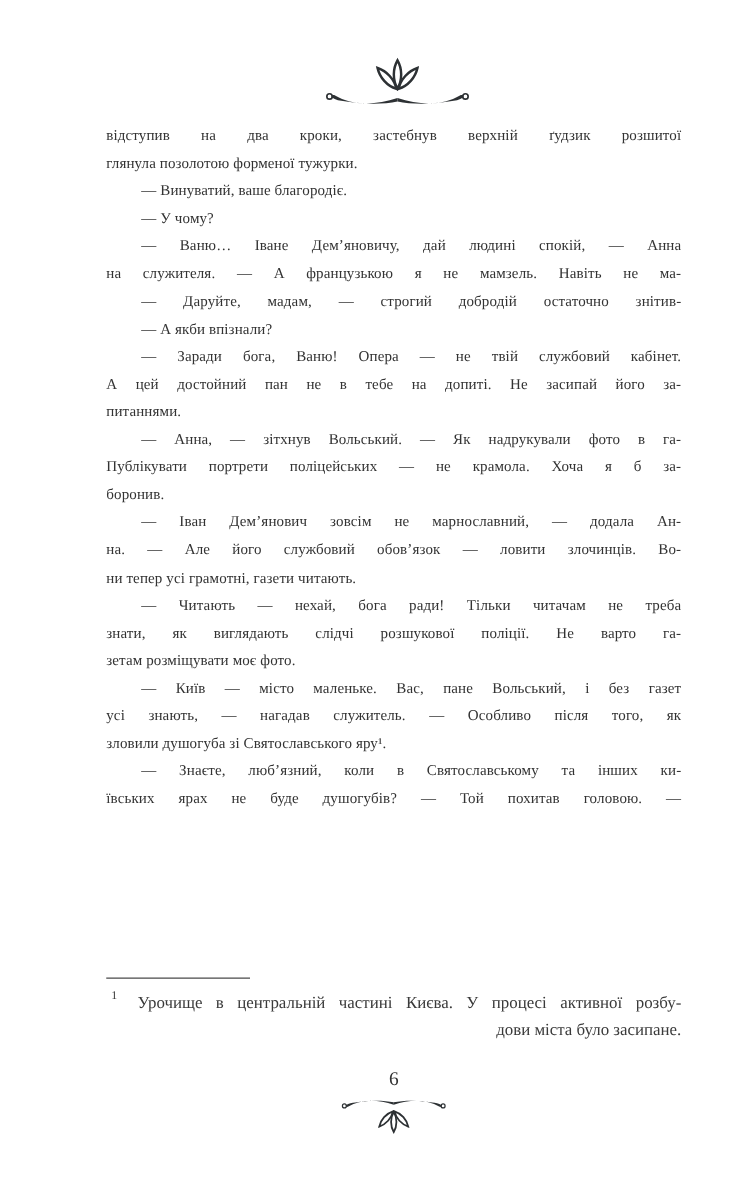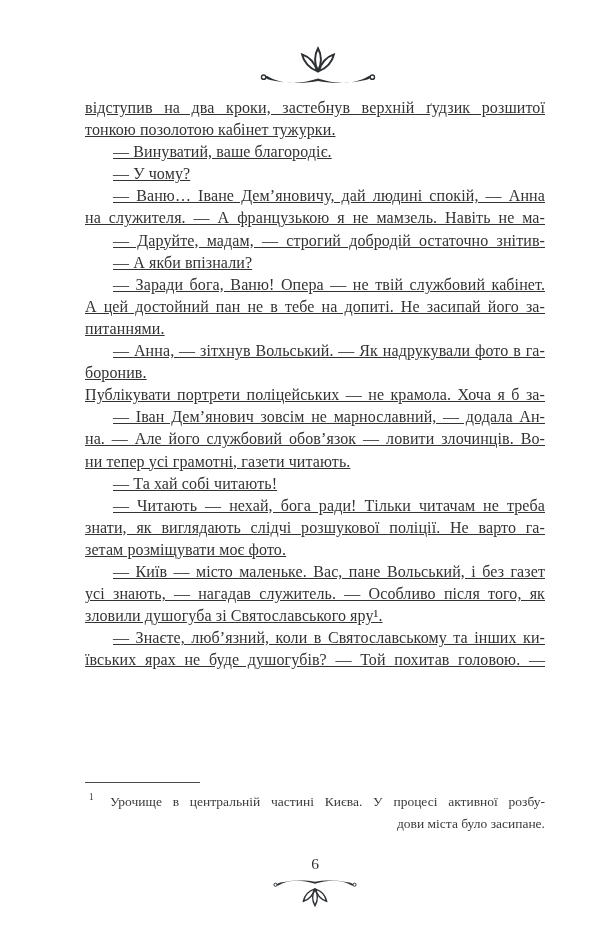--- a/index.html
+++ b/index.html
@@ -13,24 +13,23 @@
     color: #333333;
   }
   .orn { position: absolute; }
   .orn-top { left: 255px; top: 45px; width: 126px; height: 47px; }
   .orn-bottom { left: 269px; top: 874px; width: 92px; height: 34px; }
   .text-block {
     position: absolute;
     left: 85px;
     top: 97px;
     width: 460px;
-    font-size: 16px;
+    font-size: 12px;
     line-height: 22.1px;
     letter-spacing: 0.1px;
-    text-decoration: underline;
   }
   .line { text-align: left; white-space: normal; }
   .line.just { text-align: justify; text-align-last: justify; }
   .line.ind { padding-left: 28px; }
   .footnote {
     position: absolute;
     left: 85px;
     top: 782px;
     width: 460px;
     font-size: 13.5px;
@@ -83,37 +82,36 @@
         <path d="M70 3.5 C74.3 11 74.4 21 70 28.5 C65.6 21 65.7 11 70 3.5 Z" fill="#ffffff" stroke-width="2.2"></path>
         <path d="M70 3.5 C74.3 11 74.4 21 70 28.5 C65.6 21 65.7 11 70 3.5 Z" fill="#ffffff" stroke-width="2.2" transform="rotate(-42 70 30)"></path>
         <path d="M70 3.5 C74.3 11 74.4 21 70 28.5 C65.6 21 65.7 11 70 3.5 Z" fill="#ffffff" stroke-width="2.2" transform="rotate(42 70 30)"></path>
       </g>
     </defs>
     <use href="#flourish"></use>
   </svg>
 
   <div class="text-block" id="body-lines">
       <div class="line just">відступив на два кроки, застебнув верхній ґудзик розшитої</div>
-      <div class="line">тонкою позолотою кабінет тужурки.</div>
+      <div class="line">глянула позолотою форменої тужурки.</div>
       <div class="line ind">— Винуватий, ваше благородіє.</div>
       <div class="line ind">— У чому?</div>
       <div class="line just ind">— Ваню… Іване Дем’яновичу, дай людині спокій, — Анна</div>
       <div class="line just">на служителя. — А французькою я не мамзель. Навіть не ма-</div>
       <div class="line just ind">— Даруйте, мадам, — строгий добродій остаточно знітив-</div>
       <div class="line ind">— А якби впізнали?</div>
       <div class="line just ind">— Заради бога, Ваню! Опера — не твій службовий кабінет.</div>
       <div class="line just">А цей достойний пан не в тебе на допиті. Не засипай його за-</div>
       <div class="line">питаннями.</div>
       <div class="line just ind">— Анна, — зітхнув Вольський. — Як надрукували фото в га-</div>
+      <div class="line just">Публікувати портрети поліцейських — не крамола. Хоча я б за-</div>
       <div class="line">боронив.</div>
-      <div class="line just">Публікувати портрети поліцейських — не крамола. Хоча я б за-</div>
       <div class="line just ind">— Іван Дем’янович зовсім не марнославний, — додала Ан-</div>
       <div class="line just">на. — Але його службовий обов’язок — ловити злочинців. Во-</div>
       <div class="line">ни тепер усі грамотні, газети читають.</div>
-      <div class="line ind">— Та хай собі читають!</div>
       <div class="line just ind">— Читають — нехай, бога ради! Тільки читачам не треба</div>
       <div class="line just">знати, як виглядають слідчі розшукової поліції. Не варто га-</div>
       <div class="line">зетам розміщувати моє фото.</div>
       <div class="line just ind">— Київ — місто маленьке. Вас, пане Вольський, і без газет</div>
       <div class="line just">усі знають, — нагадав служитель. — Особливо після того, як</div>
       <div class="line">зловили душогуба зі Святославського яру¹.</div>
       <div class="line just ind">— Знаєте, люб’язний, коли в Святославському та інших ки-</div>
       <div class="line just">ївських ярах не буде душогубів? — Той похитав головою. —</div>
     </div>
 

